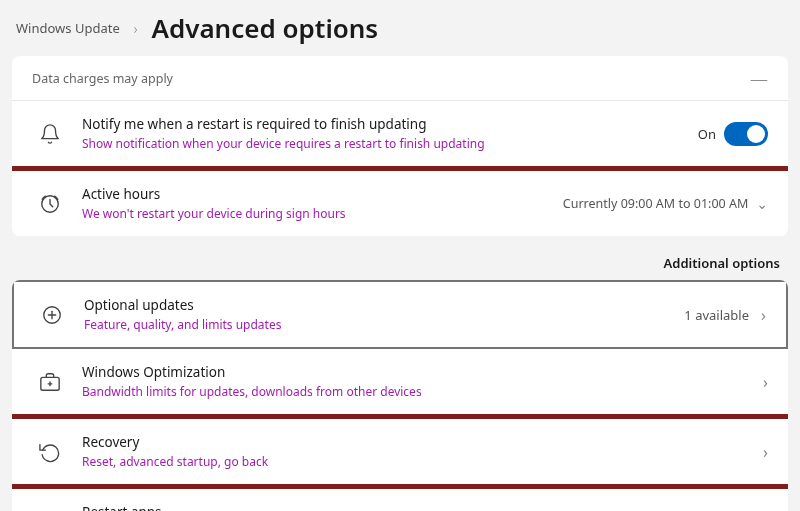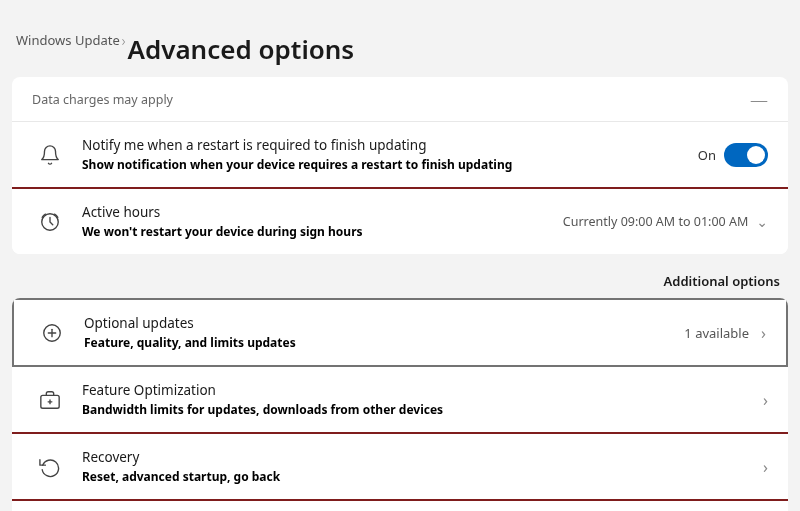--- a/index.html
+++ b/index.html
@@ -14,23 +14,22 @@
     .header {
       display: flex;
       align-items: center;
       padding: 10px 20px 10px 16px;
       background: #f3f3f3;
       gap: 8px;
     }
 
     .breadcrumb-nav {
       display: flex;
-      align-items: flex-start;
-      gap: 2px;
-      margin-top: 21px;
+      align-items: center;
+      gap: 14px;
     }
 
     .breadcrumb-link {
       font-size: 13px;
       color: #555;
       cursor: pointer;
       text-decoration: none;
     }
 
     .breadcrumb-separator {
@@ -49,21 +48,21 @@
       background: #fff;
       margin: 0 12px;
       border-radius: 8px;
       overflow: hidden;
     }
 
     .setting-row {
       display: flex;
       align-items: center;
       padding: 14px 20px;
-      border-bottom: 2px solid #7f1d1d;
+      border-bottom: 5px solid #7f1d1d;
       cursor: pointer;
       background: #fff;
       transition: background 0.1s;
     }
 
     .setting-row:last-child {
       border-bottom: none;
     }
 
     .setting-icon {
@@ -83,22 +82,21 @@
 
     .setting-title {
       font-size: 13.5px;
       font-weight: 400;
       color: #1a1a1a;
       margin-bottom: 2px;
     }
 
     .setting-subtitle {
       font-size: 12px;
-      color: #000000;
-      font-weight: bold;
+      color: #a21caf;
     }
 
     .setting-control {
       display: flex;
       align-items: center;
       gap: 8px;
       flex-shrink: 0;
       color: #555;
       font-size: 13px;
     }
@@ -279,21 +277,21 @@
     <div class="setting-row">
       <div class="setting-icon">
         <svg viewBox="0 0 24 24">
           <rect x="2" y="7" width="20" height="14" rx="2"></rect>
           <path d="M16 7V5a2 2 0 0 0-2-2h-4a2 2 0 0 0-2 2v2"></path>
           <line x1="12" y1="12" x2="12" y2="16"></line>
           <line x1="10" y1="14" x2="14" y2="14"></line>
         </svg>
       </div>
       <div class="setting-text">
-        <div class="setting-title">Feature Optimization</div>
+        <div class="setting-title">Windows Optimization</div>
         <div class="setting-subtitle">Bandwidth limits for updates, downloads from other devices</div>
       </div>
       <div class="setting-control">
         <span class="chevron-right">›</span>
       </div>
     </div>
 
     <div class="setting-row">
       <div class="setting-icon">
         <svg viewBox="0 0 24 24">

